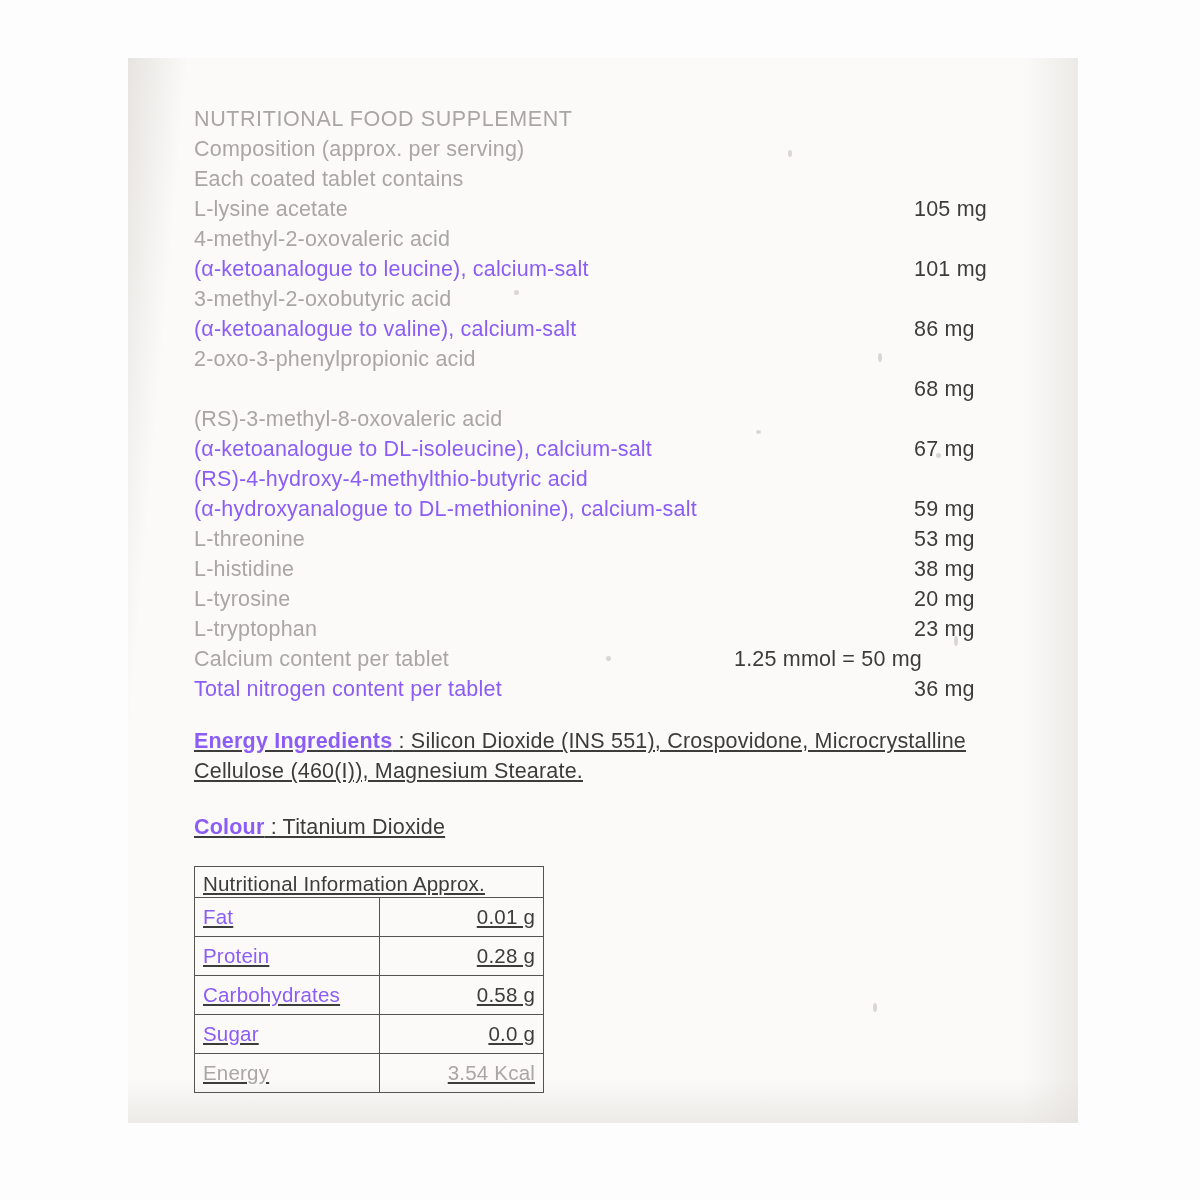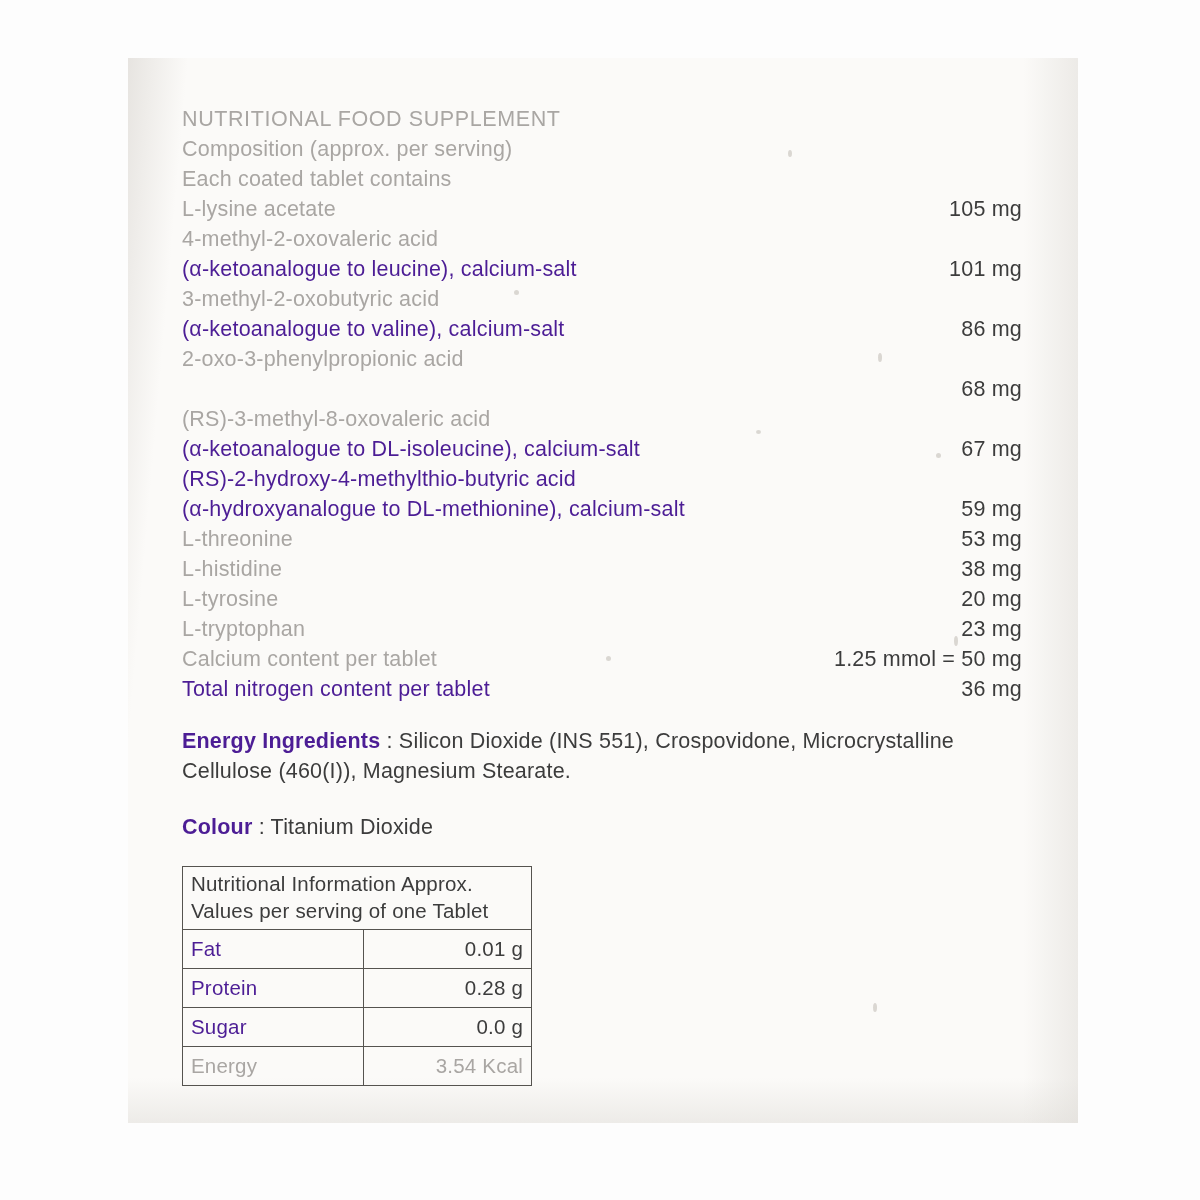--- a/index.html
+++ b/index.html
@@ -31,51 +31,52 @@
     position: absolute;
     inset: 0;
     background:
       linear-gradient(95deg, rgba(214,210,205,0.55) 0px, rgba(255,255,255,0) 60px),
       linear-gradient(270deg, rgba(222,219,214,0.5) 0px, rgba(255,255,255,0) 55px),
       linear-gradient(0deg, rgba(220,217,212,0.45) 0px, rgba(255,255,255,0) 45px);
     pointer-events: none;
   }
   .content {
     position: absolute;
-    left: 54px;
+    left: 66px;
     top: 46px;
     width: 840px;
     color: #3c3c3c;
     font-size: 21.5px;
     line-height: 30px;
     letter-spacing: 0.2px;
+    text-decoration: underline;
   }
   
   .faded {
     color: #a9a6a3;
   }
   .semifaded {
-    color: #4c1d95;
+    color: #8b5cf6;
   }
   .row {
     position: relative;
     height: 30px;
     white-space: nowrap;
   }
   .row .label {
     position: absolute;
     left: 0;
     top: 0;
   }
   .row .value {
     position: absolute;
     right: 0;
     top: 0;
     width: 120px;
-    text-align: right;
+    text-align: left;
   }
   .row .value.wide {
     width: 300px;
   }
   .head-line {
     letter-spacing: 0.6px;
   }
   .para {
     margin-top: 22px;
     font-size: 21.5px;
@@ -189,21 +190,21 @@
 
       <div class="row">
         <span class="label faded">(RS)-3-methyl-8-oxovaleric acid</span>
       </div>
       <div class="row">
         <span class="label semifaded">(α-ketoanalogue to DL-isoleucine), calcium-salt</span>
         <span class="value">67 mg</span>
       </div>
 
       <div class="row">
-        <span class="label semifaded">(RS)-2-hydroxy-4-methylthio-butyric acid</span>
+        <span class="label semifaded">(RS)-4-hydroxy-4-methylthio-butyric acid</span>
       </div>
       <div class="row">
         <span class="label semifaded">(α-hydroxyanalogue to DL-methionine), calcium-salt</span>
         <span class="value">59 mg</span>
       </div>
 
       <div class="row">
         <span class="label faded">L-threonine</span>
         <span class="value">53 mg</span>
       </div>
@@ -237,29 +238,30 @@
       <div class="colour-line">
         <b class="semifaded">Colour</b><span> : Titanium Dioxide</span>
       </div>
 
       <table class="nutri">
         <tbody>
             <tr>
           <td class="head" colspan="2">Nutritional Information Approx.</td>
         </tr>
         <tr>
-          <td class="head2" colspan="2">Values per serving of one Tablet</td>
-        </tr>
-        <tr>
           <td class="name semifaded">Fat</td>
           <td class="val">0.01 g</td>
         </tr>
         <tr>
           <td class="name semifaded">Protein</td>
           <td class="val">0.28 g</td>
+        </tr>
+        <tr>
+          <td class="name semifaded">Carbohydrates</td>
+          <td class="val">0.58 g</td>
         </tr>
         <tr>
           <td class="name semifaded">Sugar</td>
           <td class="val">0.0 g</td>
         </tr>
         <tr>
           <td class="name faded">Energy</td>
           <td class="val faded">3.54 Kcal</td>
         </tr>
       </tbody>

